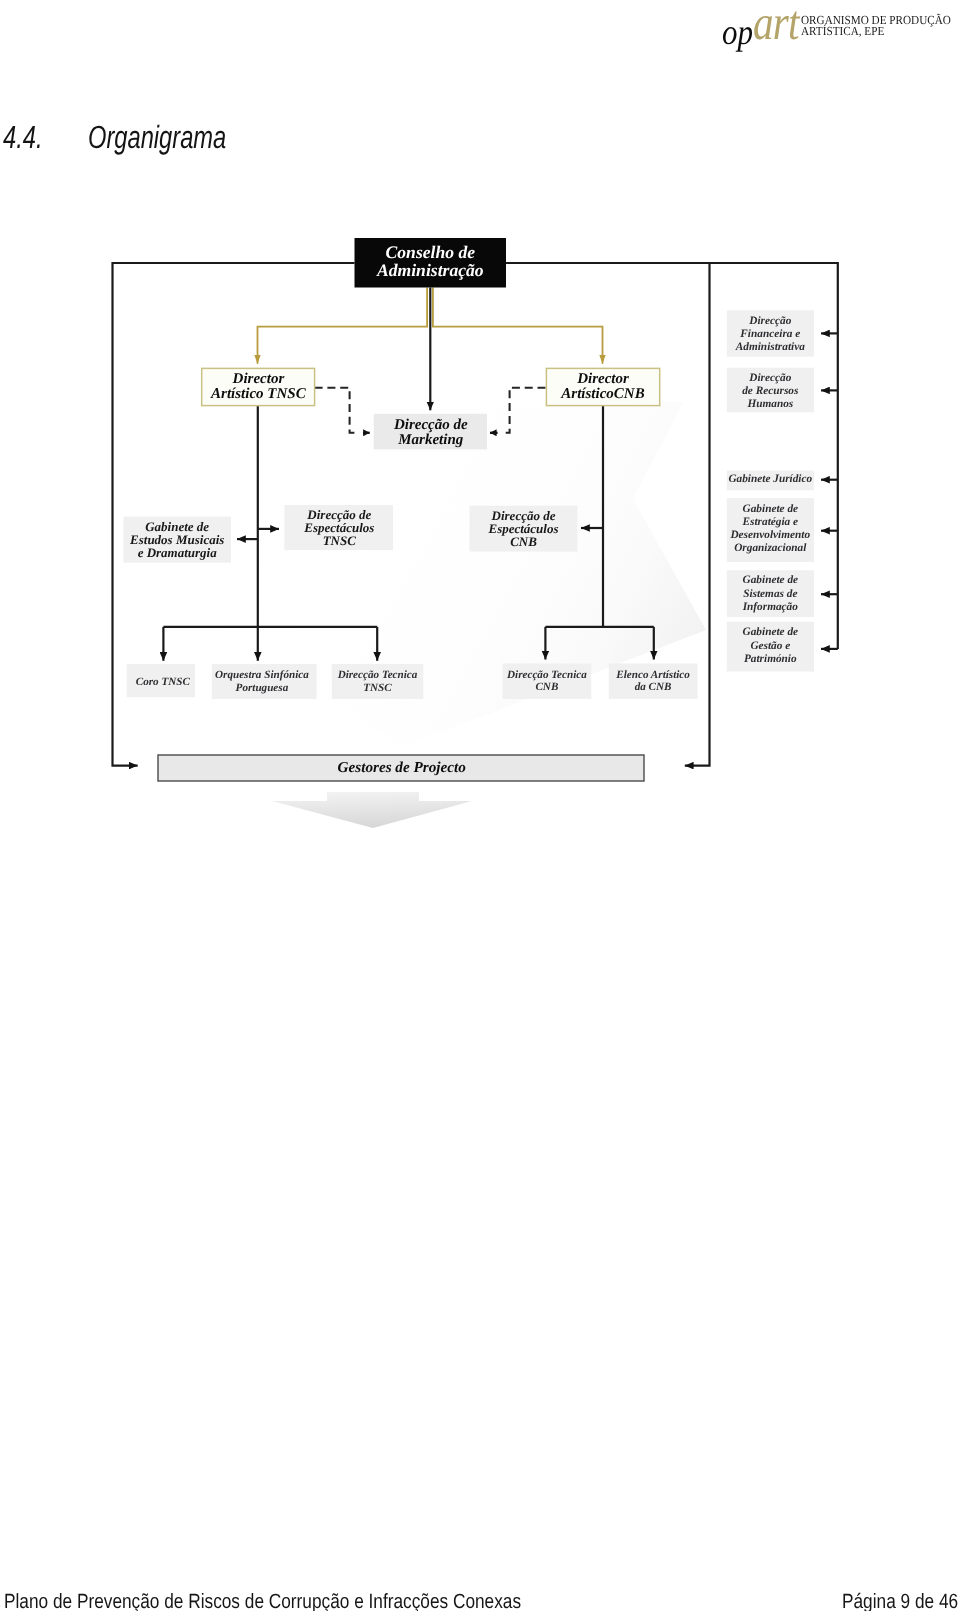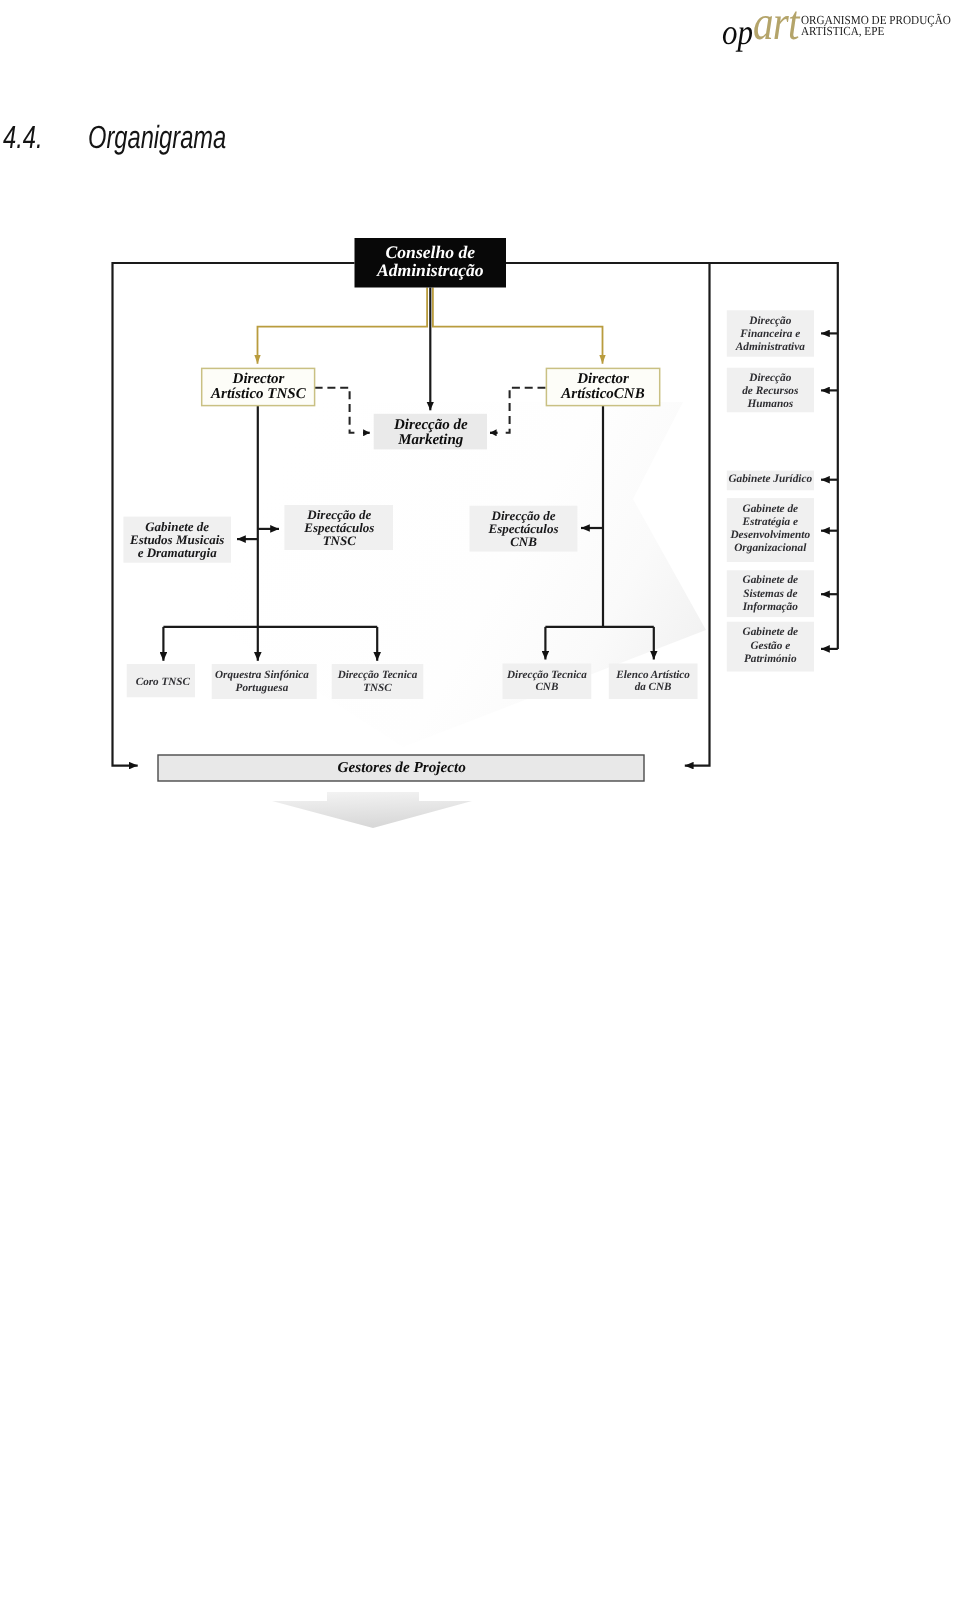--- a/index.html
+++ b/index.html
@@ -265,14 +265,18 @@
         <rect x="726.8" y="617.7" width="87.2" height="49.8" fill="#f0f0f0"></rect>
         <text class="t-r" x="770.3" y="631.2">Gabinete de</text>
         <text class="t-r" x="770.3" y="644.5">Gestão e</text>
         <text class="t-r" x="770.3" y="657.8">Património</text>
       </g>
 
     </g>
   </svg>
   </div>
 
+  <div id="footer">
+    <div class="fl">Plano de Prevenção de Riscos de Corrupção e Infracções Conexas</div>
+    <div class="fr">Página 9 de 46</div>
+  </div>
 
 </div>
 
 </body></html>

